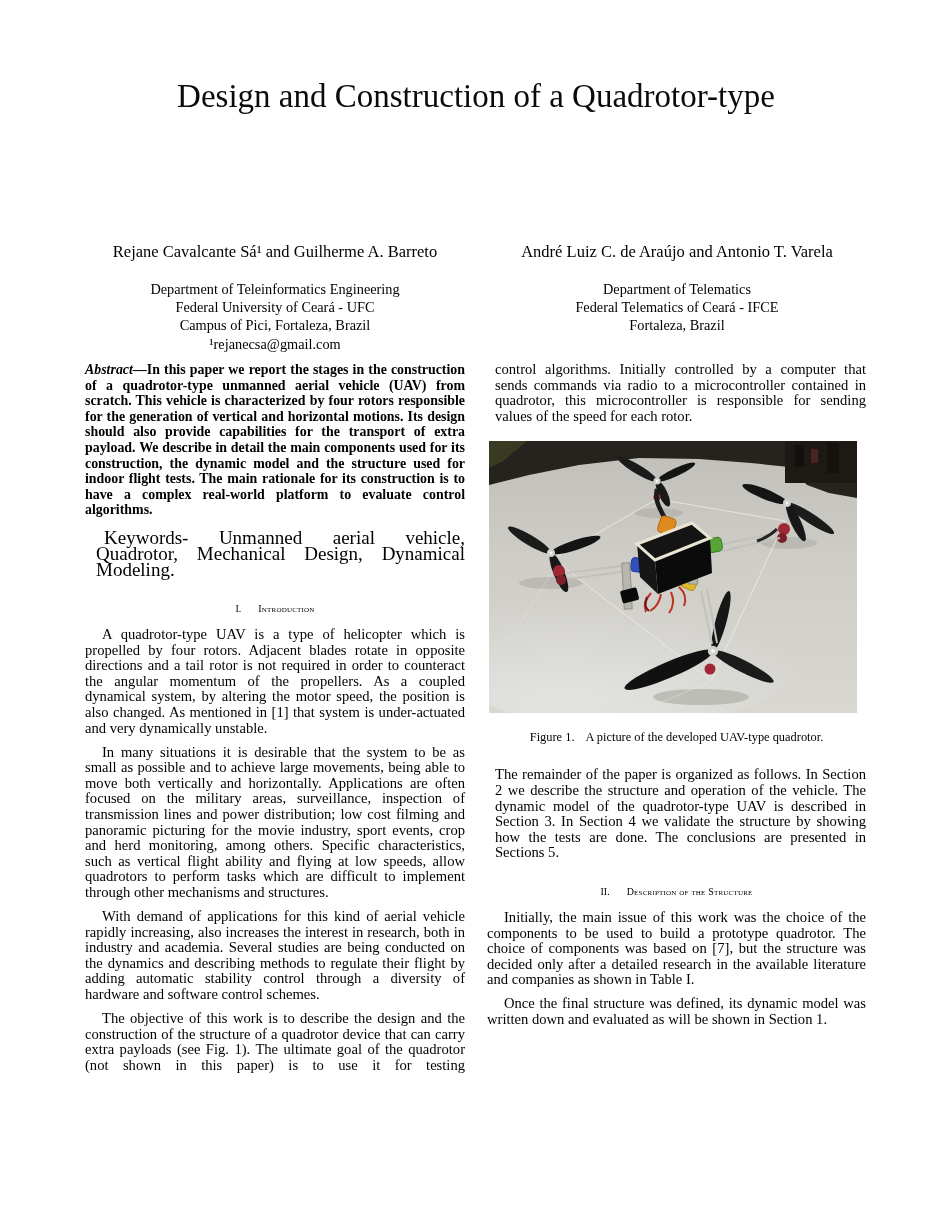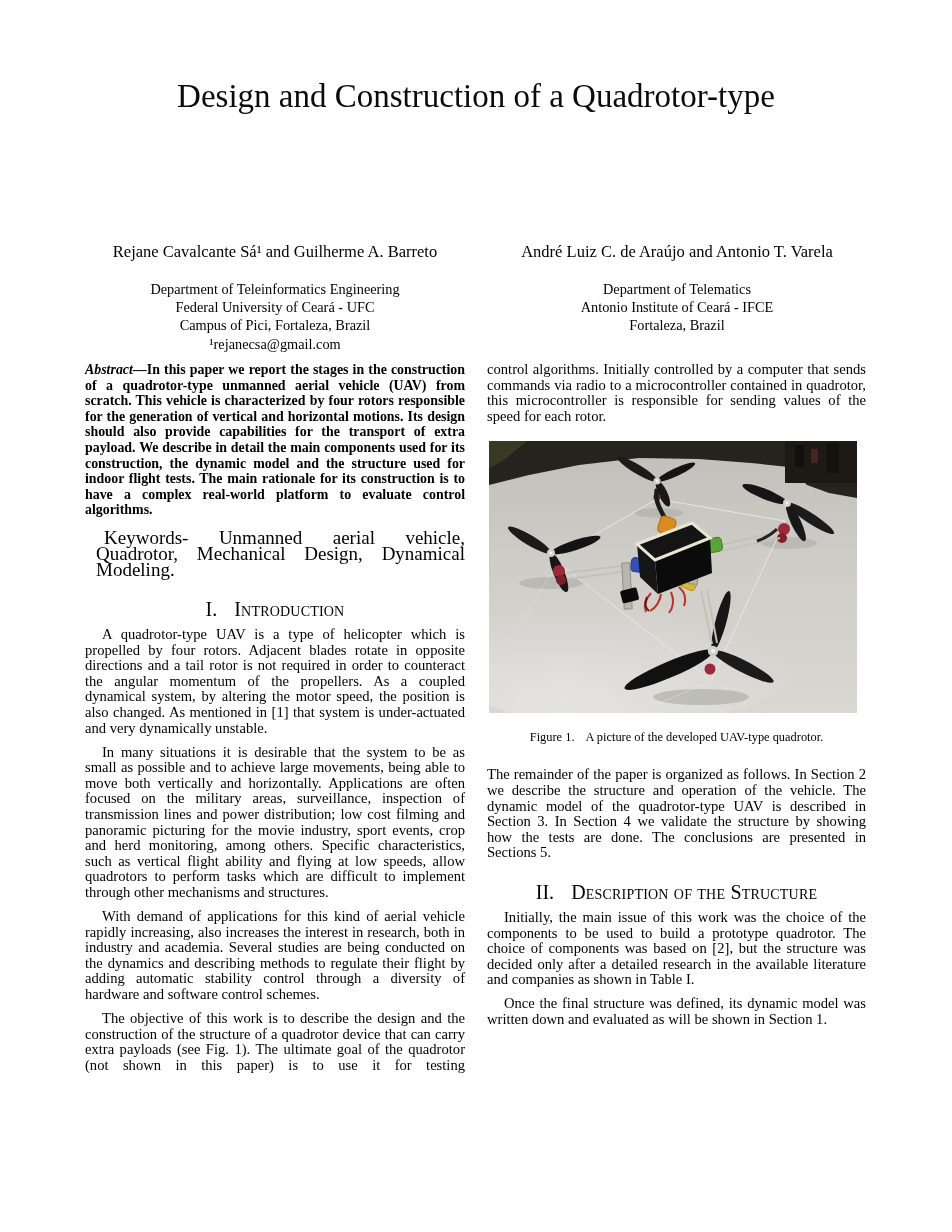--- a/index.html
+++ b/index.html
@@ -26,28 +26,28 @@
   
   .col{position:absolute;top:362px;width:380px;font-size:14.6px;line-height:15.6px;text-align:justify;}
   .col.leftcol{left:85px;}
   .col.rightcol{left:487px;width:379px;}
 
   .abstract{font-weight:bold;font-size:13.9px;line-height:15.6px;margin:0 0 12px 0;}
   .abstract .abstract-label{font-style:italic;}
   .keywords{font-weight:normal;font-size:19px;line-height:16px;margin:0 0 0 11px;text-indent:8px;}
 
   .sec-heading{
-    text-align:center;font-size:20px;line-height:16px;
+    text-align:center;font-size:10px;line-height:16px;
     margin:23px 0 10px 0;text-indent:0;
   }
   .sec-heading .sec-num{margin-right:17px;}
   .sec-heading .sec-title{font-variant:small-caps;letter-spacing:.2px;}
 
   p.body-par{margin:0 0 8.5px 0;text-indent:17px;}
-  p.body-par.noindent{text-indent:0;}
+  p.body-par.noindent{text-indent:0;margin-left:8px;}
   p.body-par.contpara{text-align-last:justify;}
 
   
   .figure-wrap{margin:17px 0 0 0;}
   .photo-frame{width:368px;height:272px;margin-left:2px;display:block;}
   .fig-caption{
     text-align:center;font-size:12.4px;line-height:15px;
     margin:17px 0 22px 0;text-indent:0;
   }
   .fig-caption .fig-label{margin-right:11px;}
@@ -64,21 +64,21 @@
   <div class="author-block left">
     <div class="author-names">Rejane Cavalcante Sá¹ and Guilherme A. Barreto</div>
     <div class="affil-line">Department of Teleinformatics Engineering</div>
     <div class="affil-line">Federal University of Ceará - UFC</div>
     <div class="affil-line">Campus of Pici, Fortaleza, Brazil</div>
     <div class="affil-line">¹rejanecsa@gmail.com</div>
   </div>
   <div class="author-block right">
     <div class="author-names">André Luiz C. de Araújo and Antonio T. Varela</div>
     <div class="affil-line">Department of Telematics</div>
-    <div class="affil-line">Antonio Institute of Ceará - IFCE</div>
+    <div class="affil-line">Federal Telematics of Ceará - IFCE</div>
     <div class="affil-line">Fortaleza, Brazil</div>
   </div>
 
   <div class="col leftcol">
     <p class="abstract"><span class="abstract-label">Abstract</span><span>—In this paper we report the stages in the construction of a quadrotor-type unmanned aerial vehicle (UAV) from scratch. This vehicle is characterized by four rotors responsible for the generation of vertical and horizontal motions. Its design should also provide capabilities for the transport of extra payload. We describe in detail the main components used for its construction, the dynamic model and the structure used for indoor flight tests. The main rationale for its construction is to have a complex real-world platform to evaluate control algorithms.</span></p>
 
     <p class="keywords">Keywords- Unmanned aerial vehicle, Quadrotor, Mechanical Design, Dynamical Modeling.</p>
 
     <div class="sec-heading">
       <span class="sec-num">I.</span><span class="sec-title">Introduction</span>
@@ -233,17 +233,17 @@
         <span class="fig-label">Figure 1.</span><span>A picture of the developed UAV-type quadrotor.</span>
       </div>
     </div>
 
     <p class="body-par noindent">The remainder of the paper is organized as follows. In Section 2 we describe the structure and operation of the vehicle. The dynamic model of the quadrotor-type UAV is described in Section 3. In Section 4 we validate the structure by showing how the tests are done. The conclusions are presented in Sections 5.</p>
 
     <div class="sec-heading">
       <span class="sec-num">II.</span><span class="sec-title">Description of the Structure</span>
     </div>
 
-    <p class="body-par">Initially, the main issue of this work was the choice of the components to be used to build a prototype quadrotor. The choice of components was based on [2], but the structure was decided only after a detailed research in the available literature and companies as shown in Table I.</p>
+    <p class="body-par">Initially, the main issue of this work was the choice of the components to be used to build a prototype quadrotor. The choice of components was based on [7], but the structure was decided only after a detailed research in the available literature and companies as shown in Table I.</p>
     <p class="body-par">Once the final structure was defined, its dynamic model was written down and evaluated as will be shown in Section 1.</p>
   </div>
 
 </div>
 
 </body></html>

